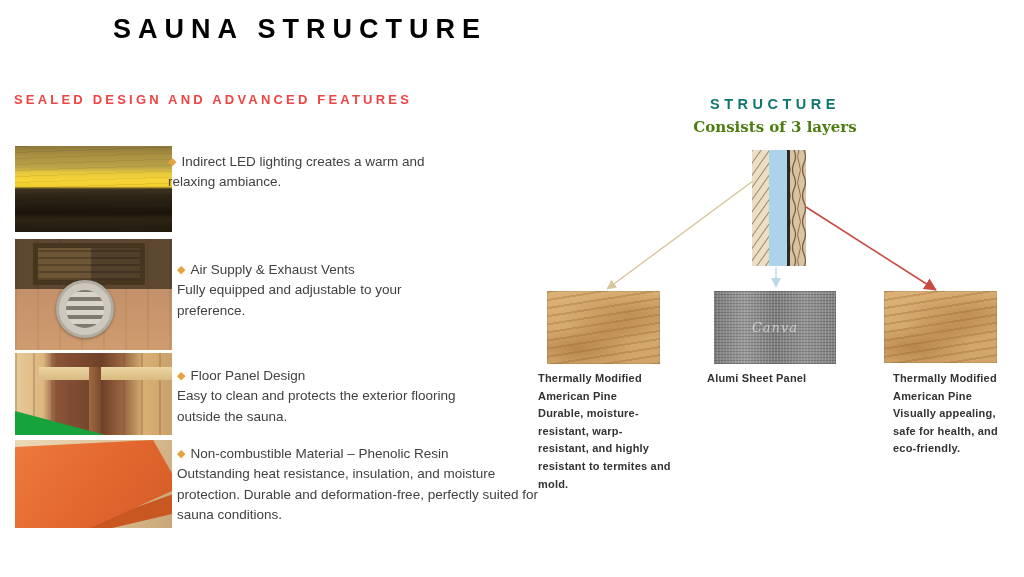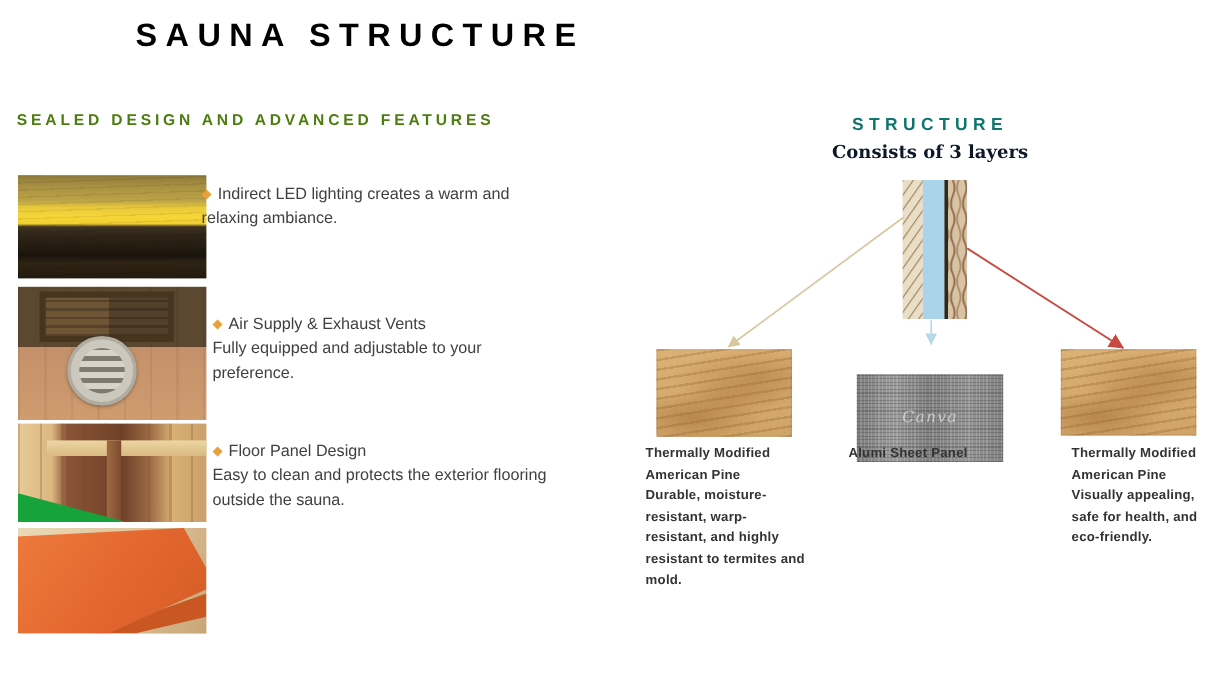--- a/index.html
+++ b/index.html
@@ -7,29 +7,29 @@
     position:relative;width:1024px;height:577px;background:#ffffff;overflow:hidden;
     font-family:"Liberation Sans",sans-serif;
   }
   
   .main-title{
     position:absolute;left:113px;top:14px;
     font-size:27px;font-weight:800;letter-spacing:7px;color:#000000;
   }
   .sub-title{
     position:absolute;left:14px;top:92px;
-    font-size:13px;font-weight:700;letter-spacing:3.2px;color:#4d7c0f;
+    font-size:13px;font-weight:700;letter-spacing:3.2px;color:#ef4444;
   }
   .structure-head{
     position:absolute;left:640px;top:96px;width:270px;text-align:center;
     font-size:14.5px;font-weight:600;letter-spacing:4.5px;color:#0f766e;
   }
   .structure-sub{
     position:absolute;left:640px;top:118px;width:270px;text-align:center;
-    font-family:"DejaVu Serif",serif;font-size:15px;font-weight:700;color:#0f172a;
+    font-family:"DejaVu Serif",serif;font-size:15px;font-weight:700;color:#4d7c0f;
   }
   
   .photo{position:absolute;left:15px;width:157px;overflow:hidden;}
   .photo-led{top:146px;height:86px;
     background:
       repeating-linear-gradient(178deg, rgba(0,0,0,.07) 0 1px, rgba(0,0,0,0) 1px 6px),
       linear-gradient(180deg,#8d783a 0%,#a78f41 10%,#bca449 25%,#e7c83b 31%,#f6d637 40%,#f2cf2e 47%,#3f3322 50%,#2e2517 58%,#241c11 70%,#1b140c 78%,#2f2415 85%,#221a0e 100%);
   }
   .photo-vent{top:239px;height:111px;
     background:
@@ -101,21 +101,21 @@
       radial-gradient(ellipse 120px 42px at 75% 32%, rgba(150,97,40,.38) 0%, rgba(150,97,40,0) 60%),
       radial-gradient(ellipse 70px 26px at 55% 55%, rgba(171,117,56,.4) 0%, rgba(171,117,56,0) 65%),
       repeating-linear-gradient(171deg, rgba(139,92,38,.28) 0 2px, rgba(0,0,0,0) 2px 8px),
       linear-gradient(180deg,#dcb176,#d0a468);
   }
   .alumi-panel{
     background:
       repeating-linear-gradient(90deg, rgba(255,255,255,.14) 0 1px, rgba(0,0,0,0) 1px 3px),
       repeating-linear-gradient(0deg, rgba(0,0,0,.18) 0 1px, rgba(0,0,0,0) 1px 3px),
       linear-gradient(90deg,#7d7d7d,#9c9c9c 25%,#808080 50%,#959595 75%,#838383);
-    display:flex;align-items:center;justify-content:center;margin-top:21px;
+    display:flex;align-items:center;justify-content:center;
   }
   .watermark{
     font-family:"DejaVu Serif",serif;font-style:italic;font-size:13px;
     color:rgba(255,255,255,.55);letter-spacing:1px;
   }
   .layer-caption{
     position:absolute;font-size:11px;font-weight:700;color:#333;
     line-height:1.6;letter-spacing:.2px;
   }
   .c1{left:538px;top:370px;width:134px;}
@@ -151,20 +151,24 @@
     <div><span class="diamond">◆</span><span>Indirect LED lighting creates a warm and relaxing ambiance.</span></div>
     <div></div>
   </div>
   <div class="feature f2">
     <div><span class="diamond">◆</span><span>Air Supply &amp; Exhaust Vents</span></div>
     <div>Fully equipped and adjustable to your preference.</div>
   </div>
   <div class="feature f3">
     <div><span class="diamond">◆</span><span>Floor Panel Design</span></div>
     <div>Easy to clean and protects the exterior flooring outside the sauna.</div>
+  </div>
+  <div class="feature f4">
+    <div><span class="diamond">◆</span><span>Non-combustible Material – Phenolic Resin</span></div>
+    <div>Outstanding heat resistance, insulation, and moisture protection. Durable and deformation-free, perfectly suited for sauna conditions.</div>
   </div>
 
   <div class="structure-head">STRUCTURE</div>
   <div class="structure-sub">Consists of 3 layers</div>
 
   <svg class="strip" width="54" height="116" viewBox="0 0 54 116">
     <defs>
       <pattern id="hatchL" width="7" height="7" patternUnits="userSpaceOnUse" patternTransform="rotate(35)">
         <rect width="7" height="7" fill="#e9dfc9"></rect>
         <line x1="0" y1="0" x2="0" y2="7" stroke="#a3875d" stroke-width="2"></line>

